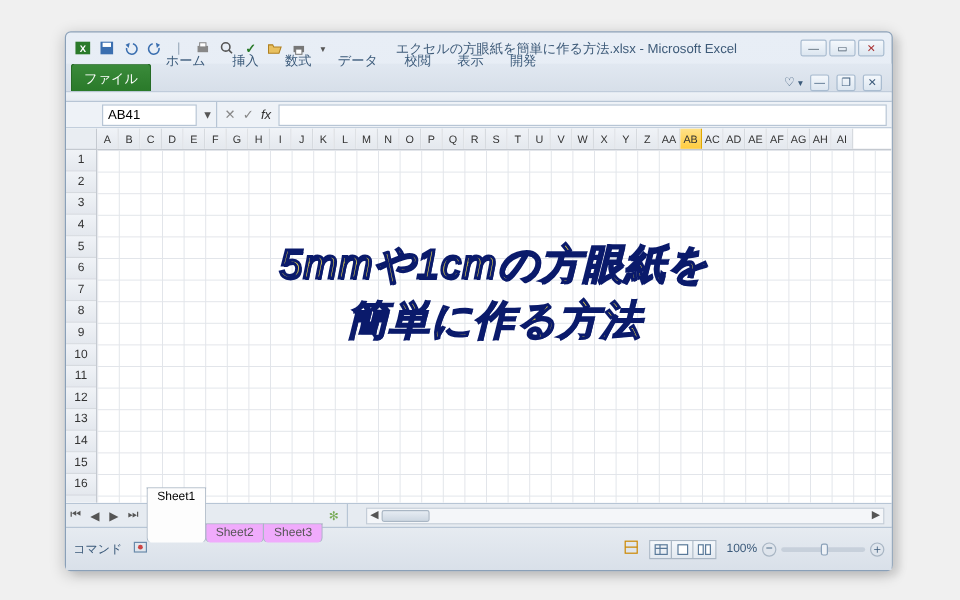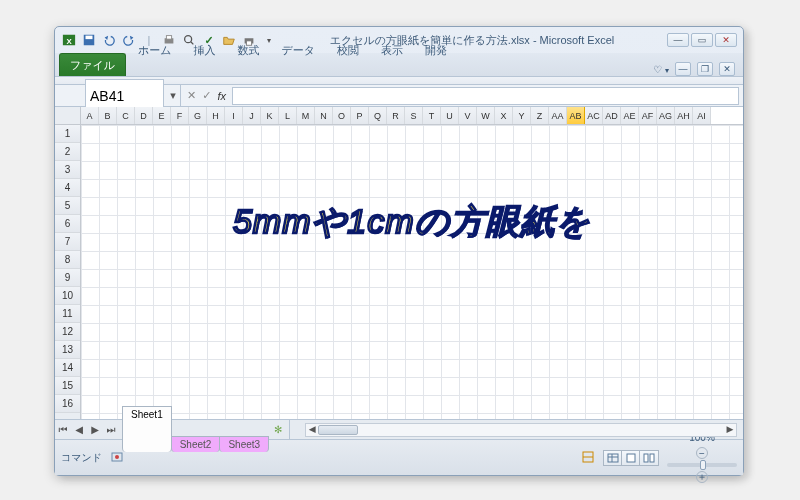--- a/index.html
+++ b/index.html
@@ -12,21 +12,21 @@
   .title-text { flex: 1; text-align: center; font-size: 11px; color: #3d5a78; white-space: nowrap; overflow: hidden; }
   .win-controls { display: flex; gap: 2px; }
   .win-btn { width: 22px; height: 14px; border: 1px solid #a9bcd0; border-radius: 2px; background: linear-gradient(#f4f8fc,#dce6f0); font-size: 9px; display: flex; align-items: center; justify-content: center; color: #456; }
   .ribbon-tabs { height: 24px; display: flex; align-items: flex-end; padding-left: 4px; gap: 2px; background: linear-gradient(#e1e8f1,#d7dfe9); border-bottom: 1px solid #b7c5d5; }
   .file-tab { background: linear-gradient(#3a8a3a,#2a7a2a); color: #fff; font-size: 11px; padding: 4px 10px 3px; border-radius: 3px 3px 0 0; border: 1px solid #256b25; border-bottom: none; }
   .tab { font-size: 11px; color: #3b5a7a; padding: 4px 10px 18px; }
   .tab-right { margin-left: auto; display: flex; gap: 6px; padding-right: 8px; align-items: center; }
   .ribbon-body { height: 8px; background: linear-gradient(#eef2f7,#e6ebf2); border-bottom: 1px solid #b7c5d5; }
   .formula-row { height: 22px; background: #eef2f7; border-bottom: 1px solid #b7c5d5; display: flex; align-items: center; font-size: 11px; }
   .namebox-wrap { width: 126px; display: flex; align-items: center; border-right: 1px solid #b7c5d5; height: 100%; }
-  .namebox { flex: 1; background: #fff; border: 1px solid #b7c5d5; height: 18px; margin: 0 2px 0 30px; padding: 16px 4px; font-size: 14px; display: flex; align-items: center; }
+  .namebox { flex: 1; background: #fff; border: 1px solid #b7c5d5; height: 18px; margin: 0 2px 0 30px; padding: 0 4px; font-size: 11px; display: flex; align-items: center; }
   .nb-arrow { width: 14px; text-align: center; color: #555; }
   .fx-btns { display: flex; align-items: center; gap: 6px; padding: 0 6px; color: #888; }
   .fx-label { font-style: italic; color: #333; }
   .fx-input { flex: 1; background: #fff; border: 1px solid #b7c5d5; height: 18px; margin-right: 4px; }
   .grid-area { flex: 1; display: flex; background: #fff; position: relative; overflow: hidden; }
   .rowhdr-col { width: 26px; border-right: 1px solid #c4c9d0; background: #e9edf2; }
   .corner { height: 18px; border-bottom: 1px solid #c4c9d0; background: #e9edf2; }
   .rowhdr { height: 18px; border-bottom: 1px solid #d6dadf; font-size: 10px; color: #333; text-align: center; line-height: 18px; background: linear-gradient(#f0f3f7,#e4e8ee); }
   .grid-right { flex: 1; display: flex; flex-direction: column; position: relative; }
   .colhdr-row { height: 18px; display: flex; border-bottom: 1px solid #c4c9d0; }
@@ -42,21 +42,21 @@
   .sheet-add { width: 18px; text-align: center; color: #7a5; }
   .hscroll { flex: 1; margin: 0 6px; height: 14px; background: #f4f6f9; border: 1px solid #c4cdd8; position: relative; }
   .hscroll .thumb { position: absolute; left: 12px; top: 1px; height: 10px; width: 40px; background: linear-gradient(#e6ecf3,#cdd7e2); border: 1px solid #a9b6c4; border-radius: 2px; }
   .hscroll .arr { position: absolute; top: 0; width: 12px; height: 12px; text-align: center; font-size: 9px; color: #555; }
   .status-row { height: 36px; background: linear-gradient(#e6ebf1,#d9e0e9); border-top: 1px solid #b7c5d5; display: flex; align-items: center; font-size: 10px; padding: 0 6px; gap: 8px; }
   .status-left { color: #3b5a7a; }
   .status-spacer { flex: 1; }
   .view-btns { display: flex; border: 1px solid #a9b6c4; }
   .view-btn { width: 18px; height: 14px; border-right: 1px solid #a9b6c4; background: linear-gradient(#f4f8fc,#e3e9f0); display:flex;align-items:center;justify-content:center; }
   .view-btn:last-child { border-right: none; }
-  .zoom { display: flex; align-items: center; gap: 4px; color: #3b5a7a; flex-direction: column; }
+  .zoom { display: flex; align-items: center; gap: 4px; color: #3b5a7a; }
   .zoom-track { width: 70px; height: 4px; background: #c7d0db; position: relative; border-radius: 2px; }
   .zoom-thumb { position: absolute; left: 33px; top: -3px; width: 6px; height: 10px; background: #eef2f7; border: 1px solid #8aa0b8; border-radius: 2px; }
   .tiny-icon { width: 14px; height: 14px; }
 </style>
 </head>
 <body>
 
 <div class="shadow"></div>
 <div class="window">
 
@@ -210,20 +210,21 @@
           <div class="colhdr">AD</div>
           <div class="colhdr">AE</div>
           <div class="colhdr">AF</div>
           <div class="colhdr">AG</div>
           <div class="colhdr">AH</div>
           <div class="colhdr">AI</div>
         </div>
       <div class="cells">
         <div class="overlay-text">
           <div>5mmや1cmの方眼紙を</div>
+          <div>簡単に作る方法</div>
         </div>
       </div>
     </div>
   </div>
 
   <div class="sheet-tabs-row">
     <div id="sheetnav" style="display:flex;">
         <div class="nav-btn">⏮</div>
         <div class="nav-btn">◀</div>
         <div class="nav-btn">▶</div>

